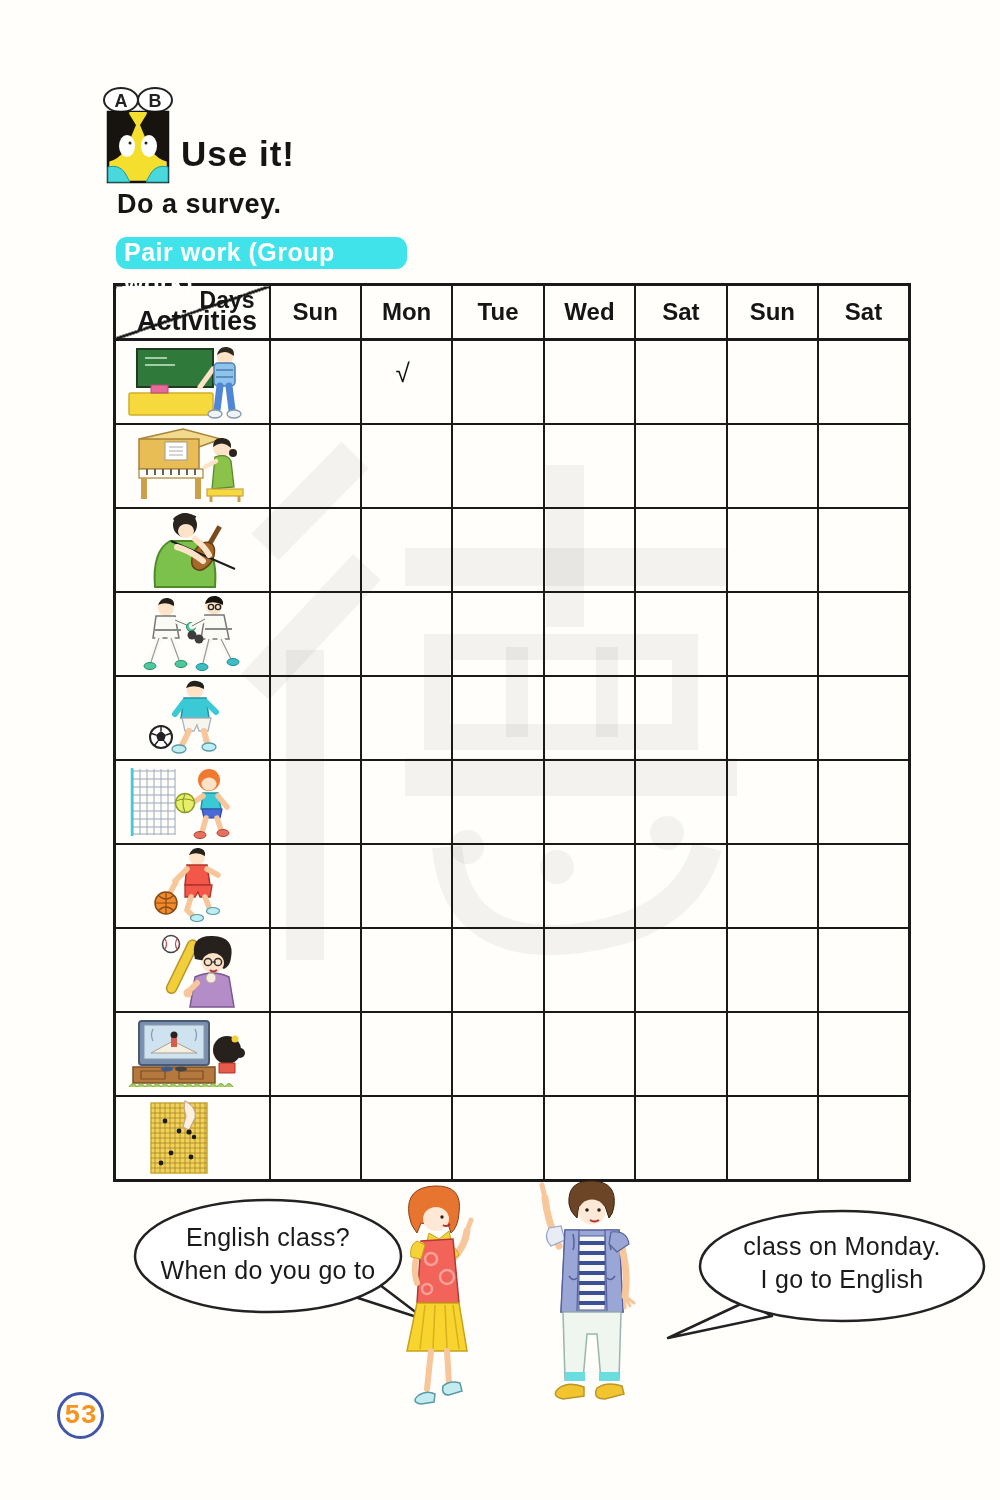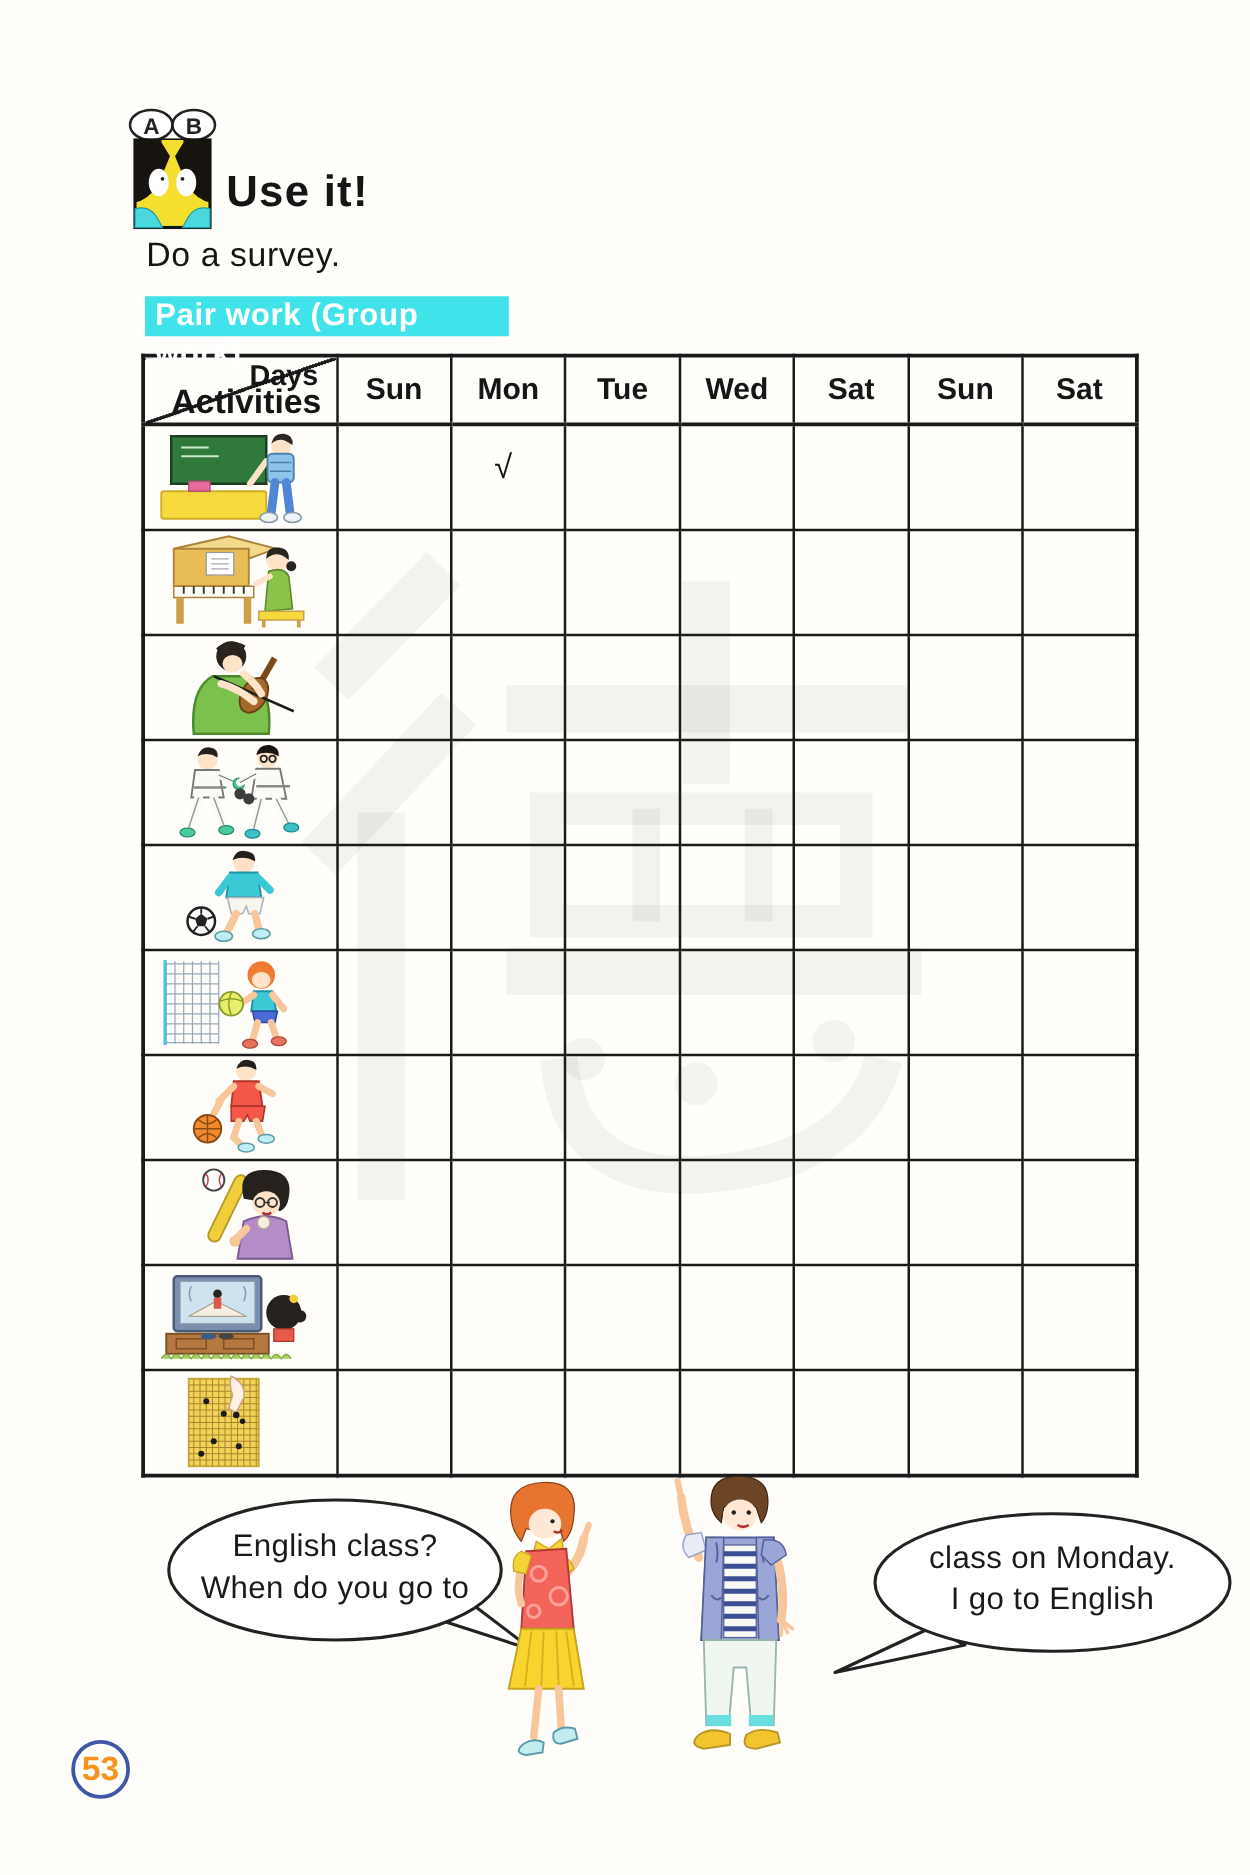--- a/index.html
+++ b/index.html
@@ -10,27 +10,28 @@
     font-family:"Liberation Sans", sans-serif; color:#151515;
   }
   
   .logo { position:absolute; left:98px; top:86px; z-index:2; }
   .title-use-it {
     position:absolute; left:181px; top:134px; z-index:2;
     font-size:35px; font-weight:700; letter-spacing:1px;
   }
   .instruction {
     position:absolute; left:117px; top:189px; z-index:2;
-    font-size:27px; font-weight:400; letter-spacing:0.5px;
+    font-size:27px; font-weight:700; letter-spacing:0.5px;
   }
   .banner {
     position:absolute; left:116px; top:237px; width:291px; height:32px; z-index:2;
     background:#3fe3e9; color:#ffffff;
     font-size:25px; font-weight:700; line-height:31px; padding-left:8px;
     letter-spacing:0.5px;
+    border-radius:11px;
   }
   
   .watermark { position:absolute; left:205px; top:395px; z-index:0; }
   
   .table-wrap { position:absolute; left:113px; top:283px; z-index:1; }
   table.survey { table-layout:fixed; width:798px; border-collapse:collapse; border:3px solid #1a1a1a;padding-left:41px; }
   table.survey col.col-activity { width:155px; }
   table.survey th, table.survey td { border:2px solid #1a1a1a; padding:0; background:transparent; }
   table.survey thead th {
     height:55px; border-bottom:3px solid #1a1a1a;
@@ -59,21 +60,21 @@
   .bubble-boy  { left:650px; top:1206px; width:340px; height:142px; }
   .bubble-boy .btext { left:62px; top:24px; width:260px; }
   .kid { position:absolute; z-index:2; }
   .kid-girl { left:391px; top:1181px; }
   .kid-boy  { left:507px; top:1176px; }
   
   .page-num {
     position:absolute; left:57px; top:1392px; width:47px; height:47px; z-index:2;
     border:3px solid #4056a8; border-radius:50%;
     color:#f79420; font-size:27px; font-weight:700;
-    display:flex; align-items:center; justify-content:center;
+    display:flex; align-items:center; justify-content:center;font-family:Liberation Mono, monospace;
   }
 </style>
 </head>
 <body>
 
 <div class="page">
 
   <div class="watermark">
     <svg width="560" height="660" viewBox="0 0 560 660">
       <g stroke="rgba(40,40,40,0.055)" fill="none" stroke-width="38" stroke-linecap="butt">

